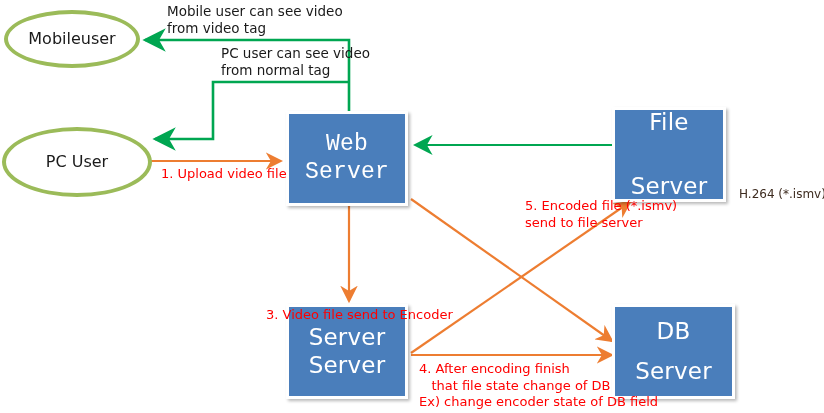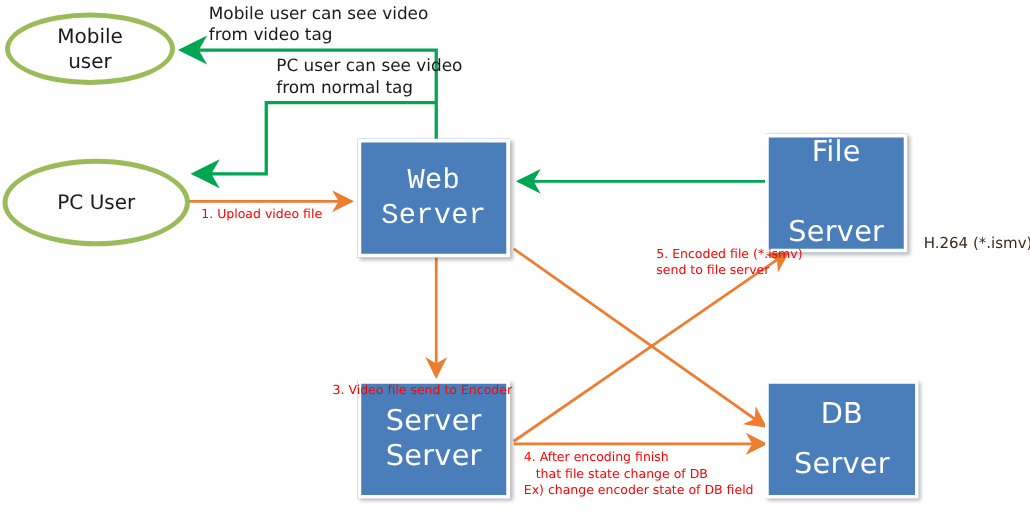--- a/index.html
+++ b/index.html
@@ -40,42 +40,42 @@
     letter-spacing: 0.2px;
     box-sizing: border-box;
   }
   .node-box span { display: block; white-space: nowrap; }
   .ellipse-node {
     position: absolute;
     border: 4px solid #9bbb59;
     border-radius: 50%;
     background: #ffffff;
     display: flex;
-    flex-direction: column;
+    flex-direction: row;
     align-items: center;
     justify-content: center;
     color: #1a1a1a;
     font-size: 16px;
     line-height: 1.25;
     text-align: center;
     box-sizing: border-box;
   }
   .ellipse-node span { display: block; white-space: nowrap; }
   .lbl {
     position: absolute;
     white-space: pre;
     line-height: 1.28;
   }
   .lbl-black {
     color: #1a1a1a;
     font-size: 13.5px;
   }
   .lbl-red {
     color: #ff0000;
-    font-size: 10px;
+    font-size: 13px;
   }
   .lbl-brown {
     color: #3d2b1f;
     font-size: 12px;
   }
 </style>
 </head>
 <body>
 
 <div id="canvas">

